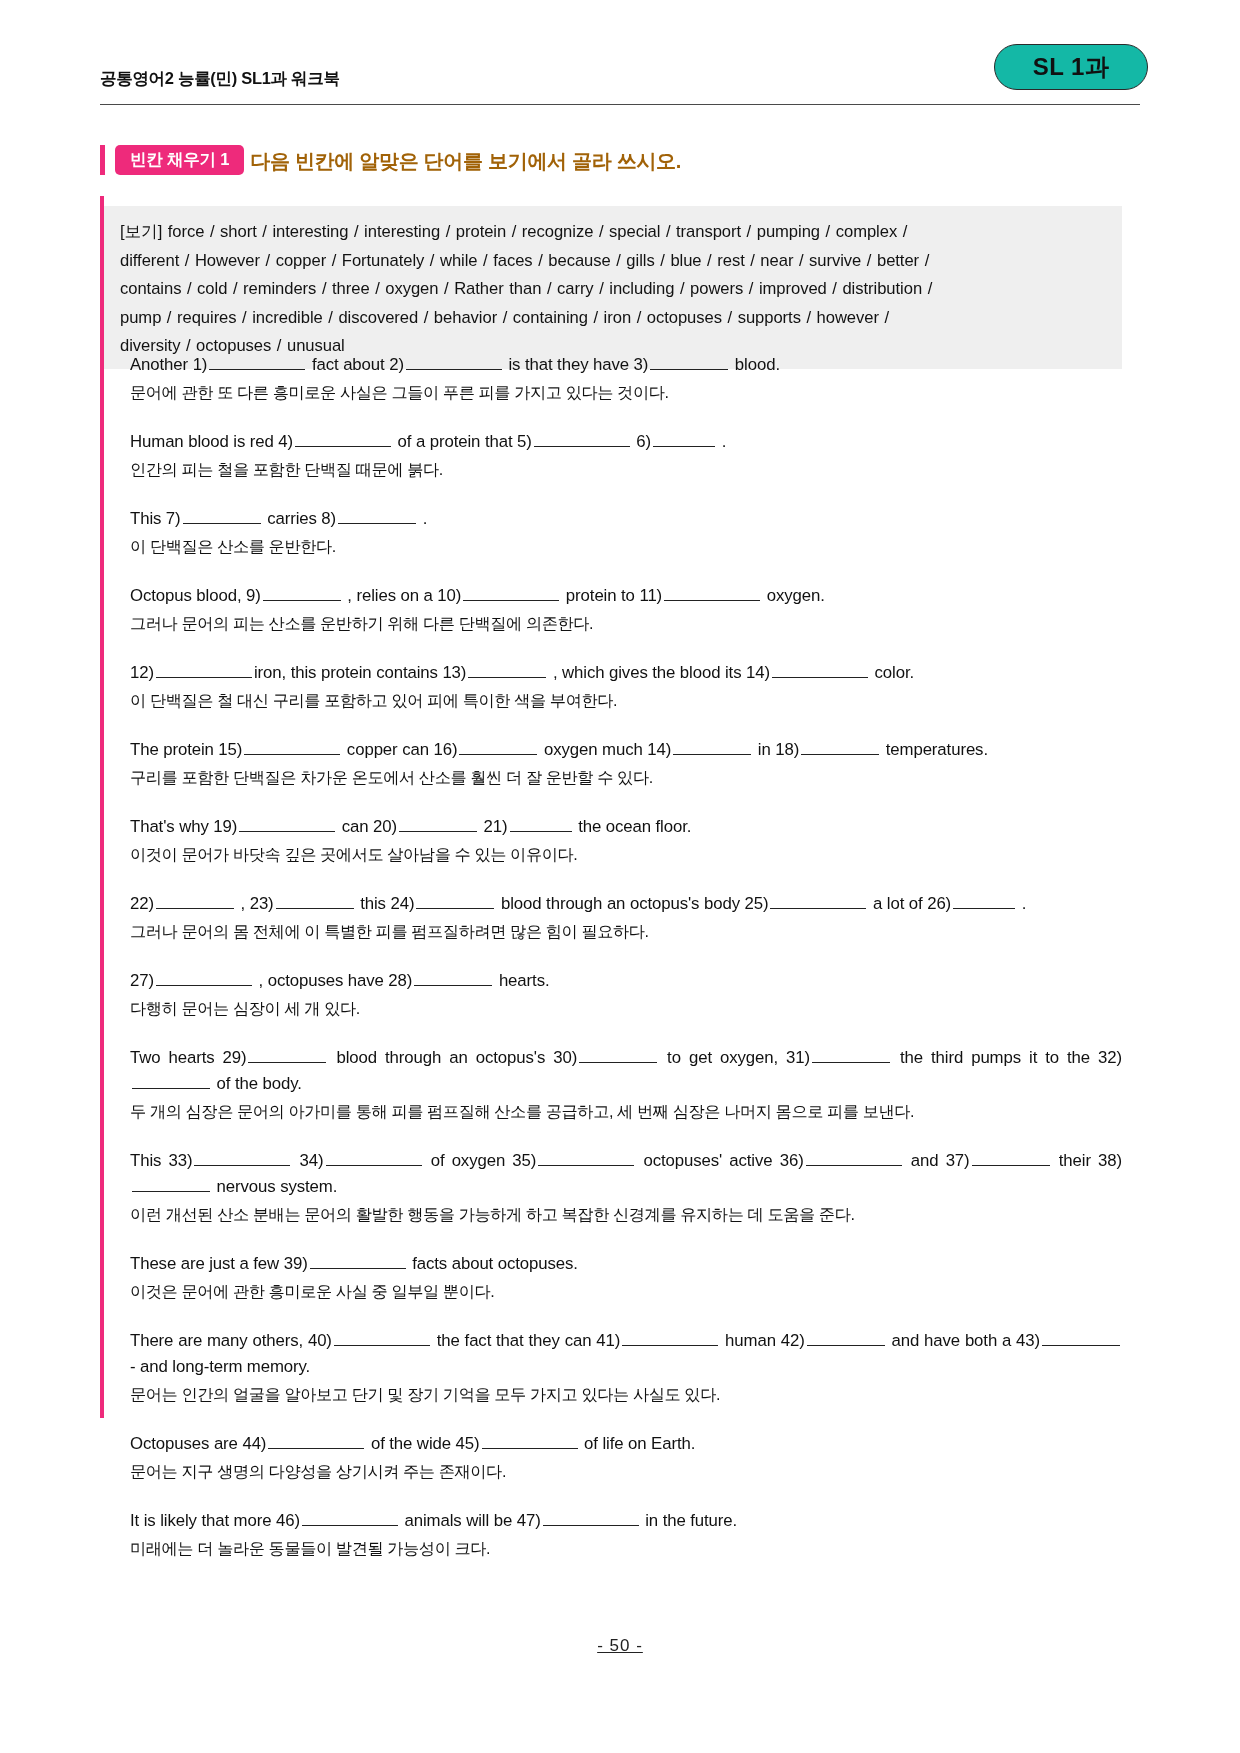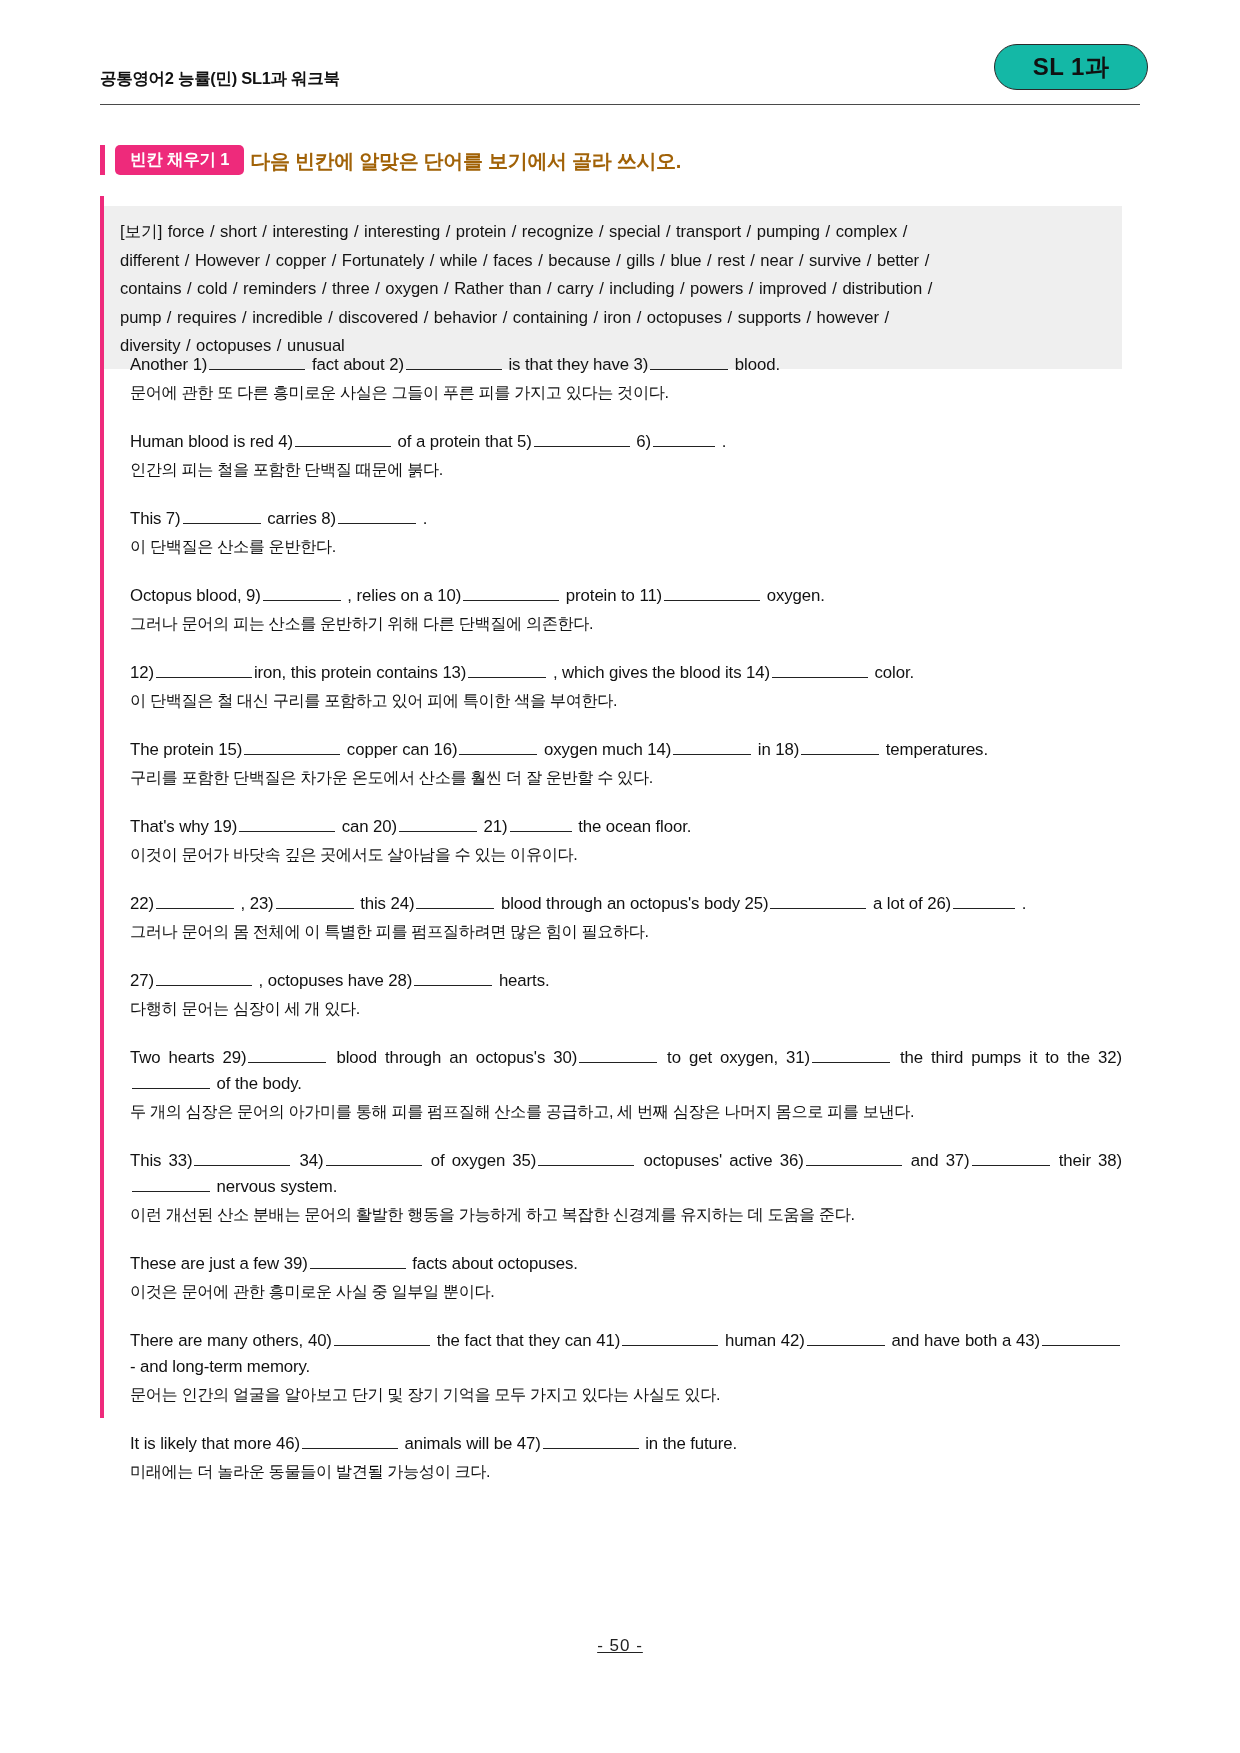--- a/index.html
+++ b/index.html
@@ -253,20 +253,24 @@
       </div>
       <div class="item">
         <div class="en"><span>These are just a few 39)</span><span class="blank b-l"></span><span> facts about octopuses.</span></div>
         <div class="ko">이것은 문어에 관한 흥미로운 사실 중 일부일 뿐이다.</div>
       </div>
       <div class="item">
         <div class="en"><span>There are many others, 40)</span><span class="blank b-l"></span><span> the fact that they can 41)</span><span class="blank b-l"></span><span> human 42)</span><span class="blank b-m"></span><span> and have both a 43)</span><span class="blank b-m"></span><span> - and long-term memory.</span></div>
         <div class="ko">문어는 인간의 얼굴을 알아보고 단기 및 장기 기억을 모두 가지고 있다는 사실도 있다.</div>
       </div>
       <div class="item">
+        <div class="en"><span>Octopuses are 44)</span><span class="blank b-l"></span><span> of the wide 45)</span><span class="blank b-l"></span><span> of life on Earth.</span></div>
+        <div class="ko">문어는 지구 생명의 다양성을 상기시켜 주는 존재이다.</div>
+      </div>
+      <div class="item">
         <div class="en"><span>It is likely that more 46)</span><span class="blank b-l"></span><span> animals will be 47)</span><span class="blank b-l"></span><span> in the future.</span></div>
         <div class="ko">미래에는 더 놀라운 동물들이 발견될 가능성이 크다.</div>
       </div>
     </div>
 
   <div class="footer">- 50 -</div>
 
 </div>
 
 </body></html>

